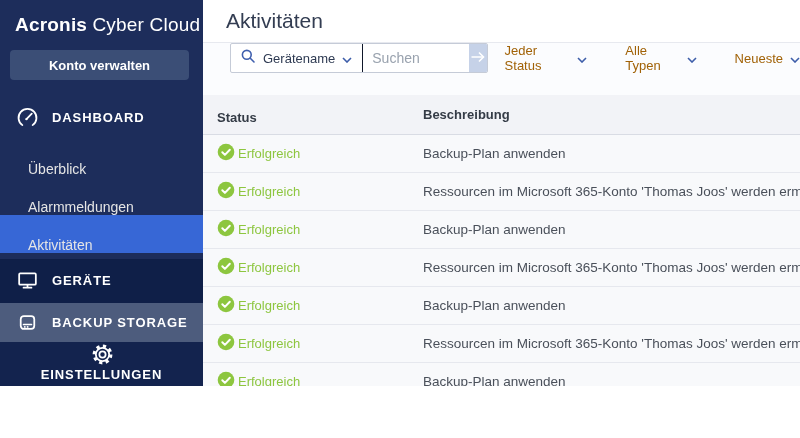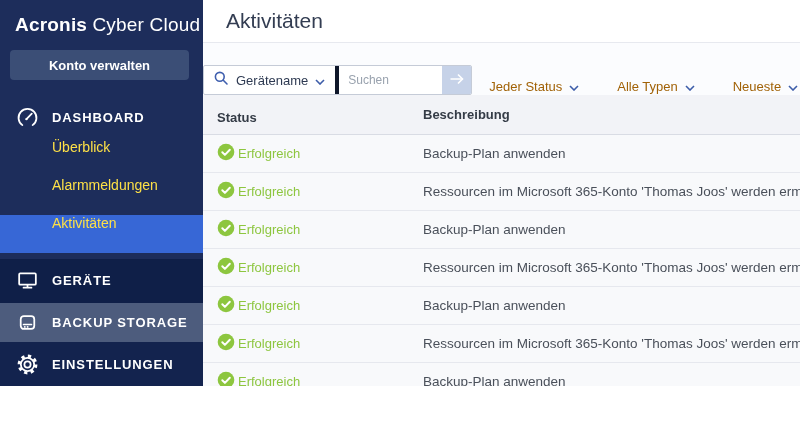--- a/index.html
+++ b/index.html
@@ -12,41 +12,41 @@
   .sidebar-top { background:#1d2d5b; padding-bottom:6px; }
   .logo { padding:12px 8px 0 15px; font-size:19px; line-height:26px; color:#fff; white-space:nowrap; }
   .logo .bold { font-weight:700; letter-spacing:.2px; }
   .logo .light { font-weight:300; letter-spacing:.2px; }
   .manage-btn { margin:12px 14px 15px 10px; height:30px; background:#3b4e76; border-radius:4px;
                 color:#fff; font-size:13px; font-weight:700; display:flex; align-items:center;
                 justify-content:center; cursor:pointer; }
   .nav-item { display:flex; align-items:center; height:44px; cursor:pointer; }
   .nav-item .ico { width:26px; margin:0 12px 0 14px; display:flex; justify-content:center; align-items:center; }
   .nav-item .lbl { font-size:13px; font-weight:700; letter-spacing:.9px; }
-  .sub-item { height:38px; display:flex; align-items:flex-start; padding-left:52px; font-size:14px;
-              color:#fde047; cursor:pointer; }
+  .sub-item { height:38px; display:flex; align-items:flex-end; padding-left:28px; font-size:14px;
+              color:#e5e5e5; cursor:pointer; }
   .sub-item.selected { background:#3767d6; }
   .nav-geraete { background:#0f1f48; height:52px; }
   .nav-backup { background:#4d5c7d; height:47px; }
-  .nav-settings { background:#13234e; height:52px; }
+  .nav-settings { background:#13234e; height:52px;flex-direction:column; }
   .sidebar-fill { flex:1; background:#17264f; }
 
   
   .main { flex:1; display:flex; flex-direction:column; background:#fff; min-width:0; }
   .page-header { height:43px; display:flex; align-items:center; padding-left:23px;
                  border-bottom:1px solid #e7e9ef; background:#fff; }
   .page-title { font-size:21px; color:#333d52; font-weight:400; }
 
-  .toolbar { height:52px; display:flex; align-items:flex-end; background:#fbfcfe; }
+  .toolbar { height:52px; display:flex; align-items:flex-start; padding-left:27px; background:#fbfcfe; }
   .search-group { display:flex; align-items:stretch; height:30px; border:1px solid #c5cbd7;
                   border-radius:2px; background:#fff; overflow:hidden; }
   .search-sel { display:flex; align-items:center; gap:7px; padding:0 10px 0 9px; cursor:pointer; }
   .search-sel .cat { font-size:13px; color:#2e3a52; }
-  .search-input { width:107px; border:none; border-left:4px solid #0f172a; outline:none;
-                  padding:0 9px; font-size:12px; color:#6d28d9; font-family:"Liberation Sans",sans-serif; }
+  .search-input { width:107px; border:none; border-left:1px solid #0f172a; outline:none;
+                  padding:0 9px; font-size:14px; color:#6d28d9; font-family:"Liberation Sans",sans-serif; }
   .search-input::placeholder { color:#99a2ae; }
   .search-go { width:29px; background:#c6d2e8; border:none; display:flex; align-items:center;
                justify-content:center; cursor:pointer; }
   .filters { display:flex; margin-left:17px; gap:38px; }
   .filter { display:flex; align-items:center; gap:7px; cursor:pointer; }
   .filter .flabel { font-size:13px; color:#a16207; }
 
   .table-area { flex:1; display:flex; flex-direction:column; background:#f7f8fb; overflow:hidden; }
   .thead { height:40px; flex-shrink:0; display:flex; align-items:center; padding-left:14px;
            background:#f2f3f7; border-bottom:1px solid #d9dce4; font-size:13px; font-weight:700;

